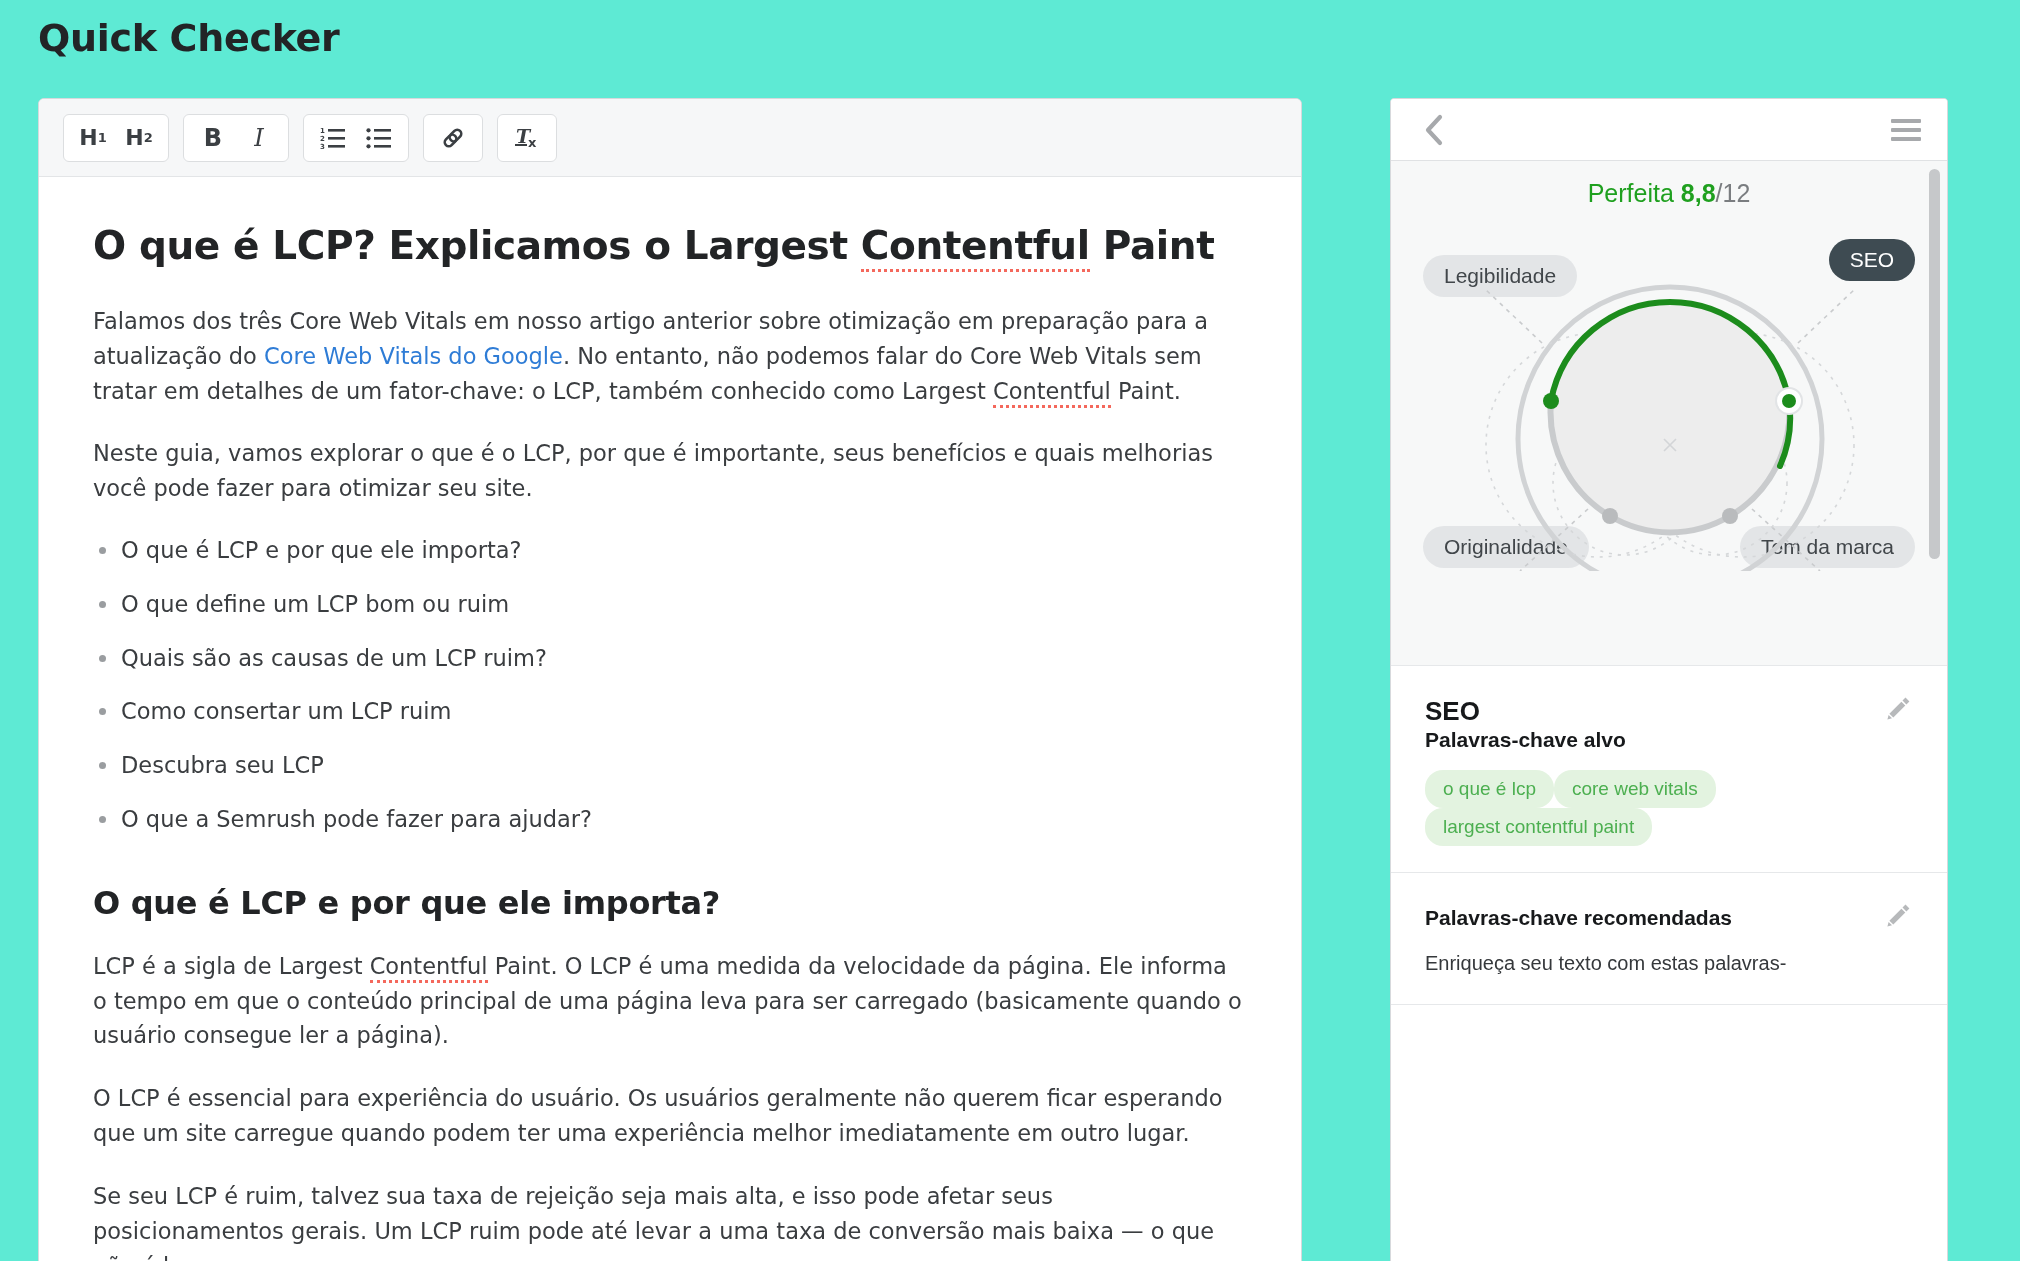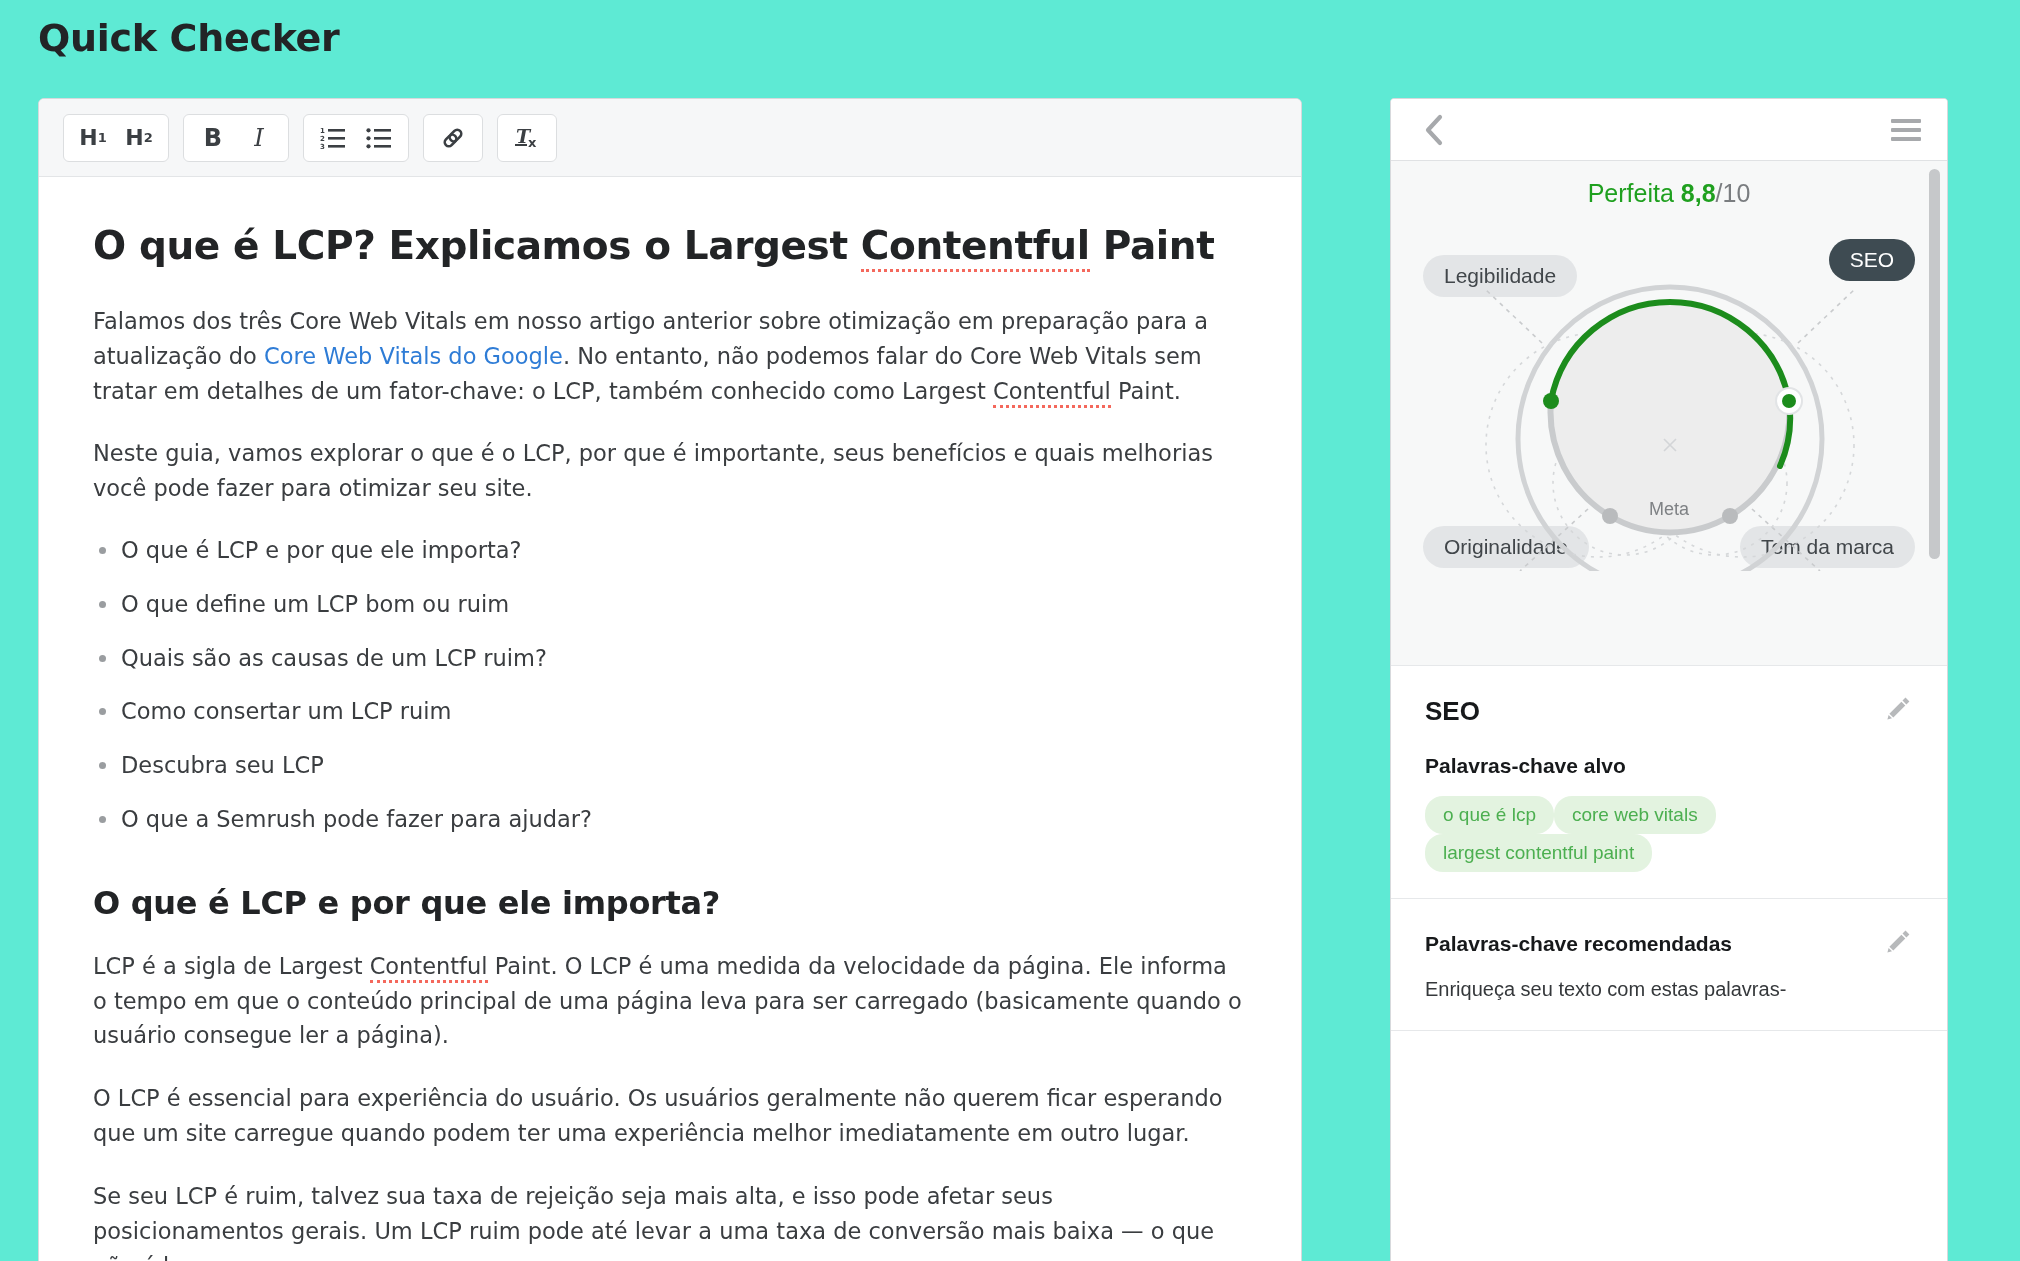--- a/index.html
+++ b/index.html
@@ -260,21 +260,20 @@
   .sec-title {
     font-size: 26px;
     font-weight: 700;
     color: #17191b;
     font-family: "Liberation Sans", "DejaVu Sans", sans-serif;
   }
   .sub-title {
     font-size: 21px;
     font-weight: 700;
     color: #17191b;
-    margin-top: 26px;
     font-family: "Liberation Sans", "DejaVu Sans", sans-serif;
   }
   .sec-desc {
     font-size: 20px;
     line-height: 1.45;
     color: #35383b;
     margin-top: 14px;
     font-family: "Liberation Sans", "DejaVu Sans", sans-serif;
   }
   .kw-list {
@@ -406,21 +405,21 @@
         <span></span>
         <span></span>
         <span></span>
       </div>
     </div>
 
     <div class="score-block">
 
       <div class="score-title">
         <span class="good">Perfeita</span>
-        <span class="score-val">8,8</span><span class="score-max">/10</span>
+        <span class="score-val">8,8</span><span class="score-max">/12</span>
       </div>
 
       <div class="chip chip-legibilidade">Legibilidade</div>
       <div class="chip chip-seo active">SEO</div>
       <div class="chip chip-originalidade">Originalidade</div>
       <div class="chip chip-tom">Tom da marca</div>
 
       <div class="radar-wrap">
         <svg width="558" height="300" viewBox="0 0 558 300">
           <g transform="translate(279,150)">
@@ -451,21 +450,20 @@
             <circle cx="119" cy="-20" r="13" fill="#ffffff" stroke="#e2e4e6" stroke-width="2"></circle>
             <circle cx="119" cy="-20" r="7" fill="#1c8c1c"></circle>
             <circle cx="-60" cy="95" r="8" fill="#b9bbbd"></circle>
             <circle cx="60" cy="95" r="8" fill="#b9bbbd"></circle>
 
             <path d="M -6 18 l 12 12 M 6 18 l -12 12" stroke="#d3d5d7" stroke-width="1.6"></path>
           </g>
         </svg>
       </div>
 
-      <div class="meta-label">Meta</div>
     </div>
 
     <div class="panel-section">
       <div class="sec-head">
         <div class="sec-title">SEO</div>
         <div class="pencil">
           <svg width="30" height="30" viewBox="0 0 30 30">
             <path d="M22.5 3.6 l3.9 3.9 -3.0 3.0 -3.9 -3.9 z" fill="#b7b9bb"></path>
             <path d="M18.4 7.7 l3.9 3.9 -12.0 12.0 -3.9 -3.9 z" fill="#b7b9bb"></path>
             <path d="M5.6 20.9 l3.4 3.4 -4.6 1.2 z" fill="#b7b9bb"></path>

